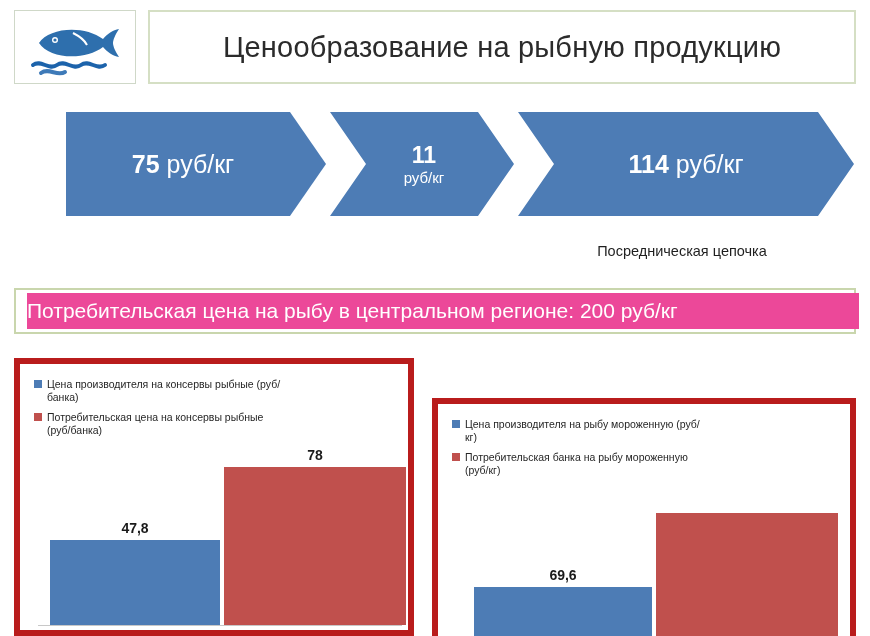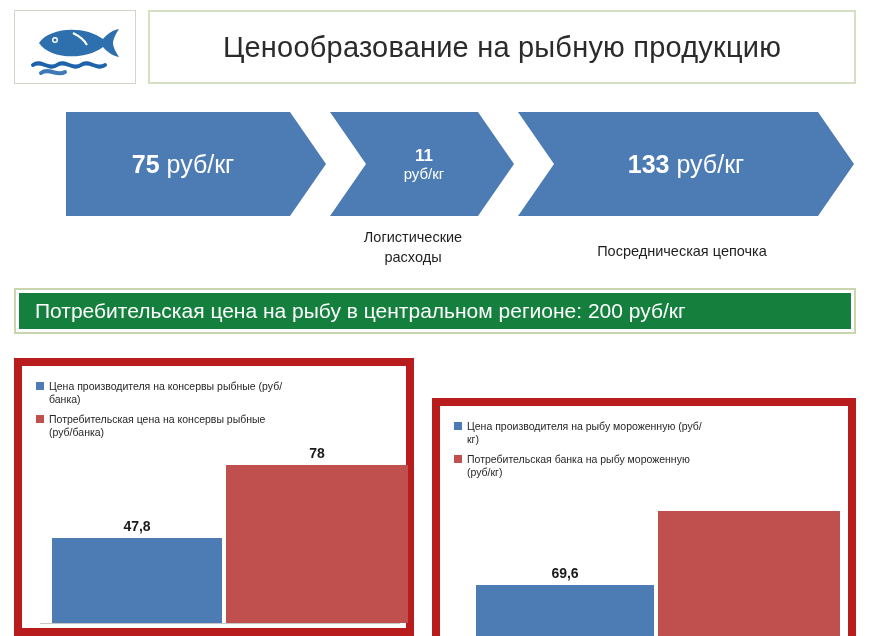--- a/index.html
+++ b/index.html
@@ -90,21 +90,21 @@
     width: 184px;
     clip-path: polygon(0 0, calc(100% - 36px) 0, 100% 50%, calc(100% - 36px) 100%, 0 100%, 36px 50%);
   }
   .chev-3 {
     left: 518px;
     width: 336px;
     clip-path: polygon(0 0, calc(100% - 36px) 0, 100% 50%, calc(100% - 36px) 100%, 0 100%, 36px 50%);
   }
   .chev-1 .val { font-size: 25px; padding-right: 26px; }
   .chev-2 .val { font-size: 15px; padding-left: 18px; padding-right: 14px; }
-  .chev-2 .big { font-size: 17px; display: block; }
+  .chev-2 .big { font-size: 23px; display: block; }
   .chev-3 .val { font-size: 25px; padding-left: 20px; padding-right: 20px; }
 
   .caption {
     position: absolute;
     text-align: center;
     font-size: 14.5px;
     color: #1f1f1f;
     line-height: 1.35;
   }
   .cap-1 { left: 76px;  top: 124px; width: 250px; }
@@ -119,35 +119,35 @@
     width: 842px;
     height: 46px;
     border: 2px solid #c9d6ad;
     background: #ffffff;
     box-sizing: border-box;
     padding: 3px;
   }
   .banner-inner {
     width: 100%;
     height: 100%;
-    background: #15803d;
+    background: #ec4899;
     color: #ffffff;
     display: flex;
     align-items: center;
-    padding-left: 16px;
     box-sizing: border-box;
     font-size: 21px;
+    margin-left: 8px;
   }
 
   
   .panel {
     position: absolute;
     top: 358px;
     height: 278px;
-    border: 8px solid #b91c1c;
+    border: 6px solid #b91c1c;
     background: #ffffff;
     box-sizing: border-box;
   }
   .panel-left  { left: 14px;  width: 400px; }
   .panel-right { left: 432px; width: 424px; margin-top: 40px; }
 
   .legend {
     position: absolute;
     left: 14px;
     top: 14px;
@@ -243,28 +243,24 @@
 
   <div class="chev chev-2">
     <div class="val">
       <span class="big">11</span>
       <span>руб/кг</span>
     </div>
   </div>
 
   <div class="chev chev-3">
     <div class="val">
-      <span class="big">133</span><span> руб/кг</span>
-    </div>
-  </div>
-
-  <div class="caption cap-2">
-    <div>Логистические</div>
-    <div>расходы</div>
-  </div>
+      <span class="big">114</span><span> руб/кг</span>
+    </div>
+  </div>
+
   <div class="caption cap-3">
     <div>Посредническая цепочка</div>
   </div>
 </div>
 
 <div class="banner">
   <div class="banner-inner">Потребительская цена на рыбу в центральном регионе: 200 руб/кг</div>
 </div>
 
 <div class="panel panel-left">

